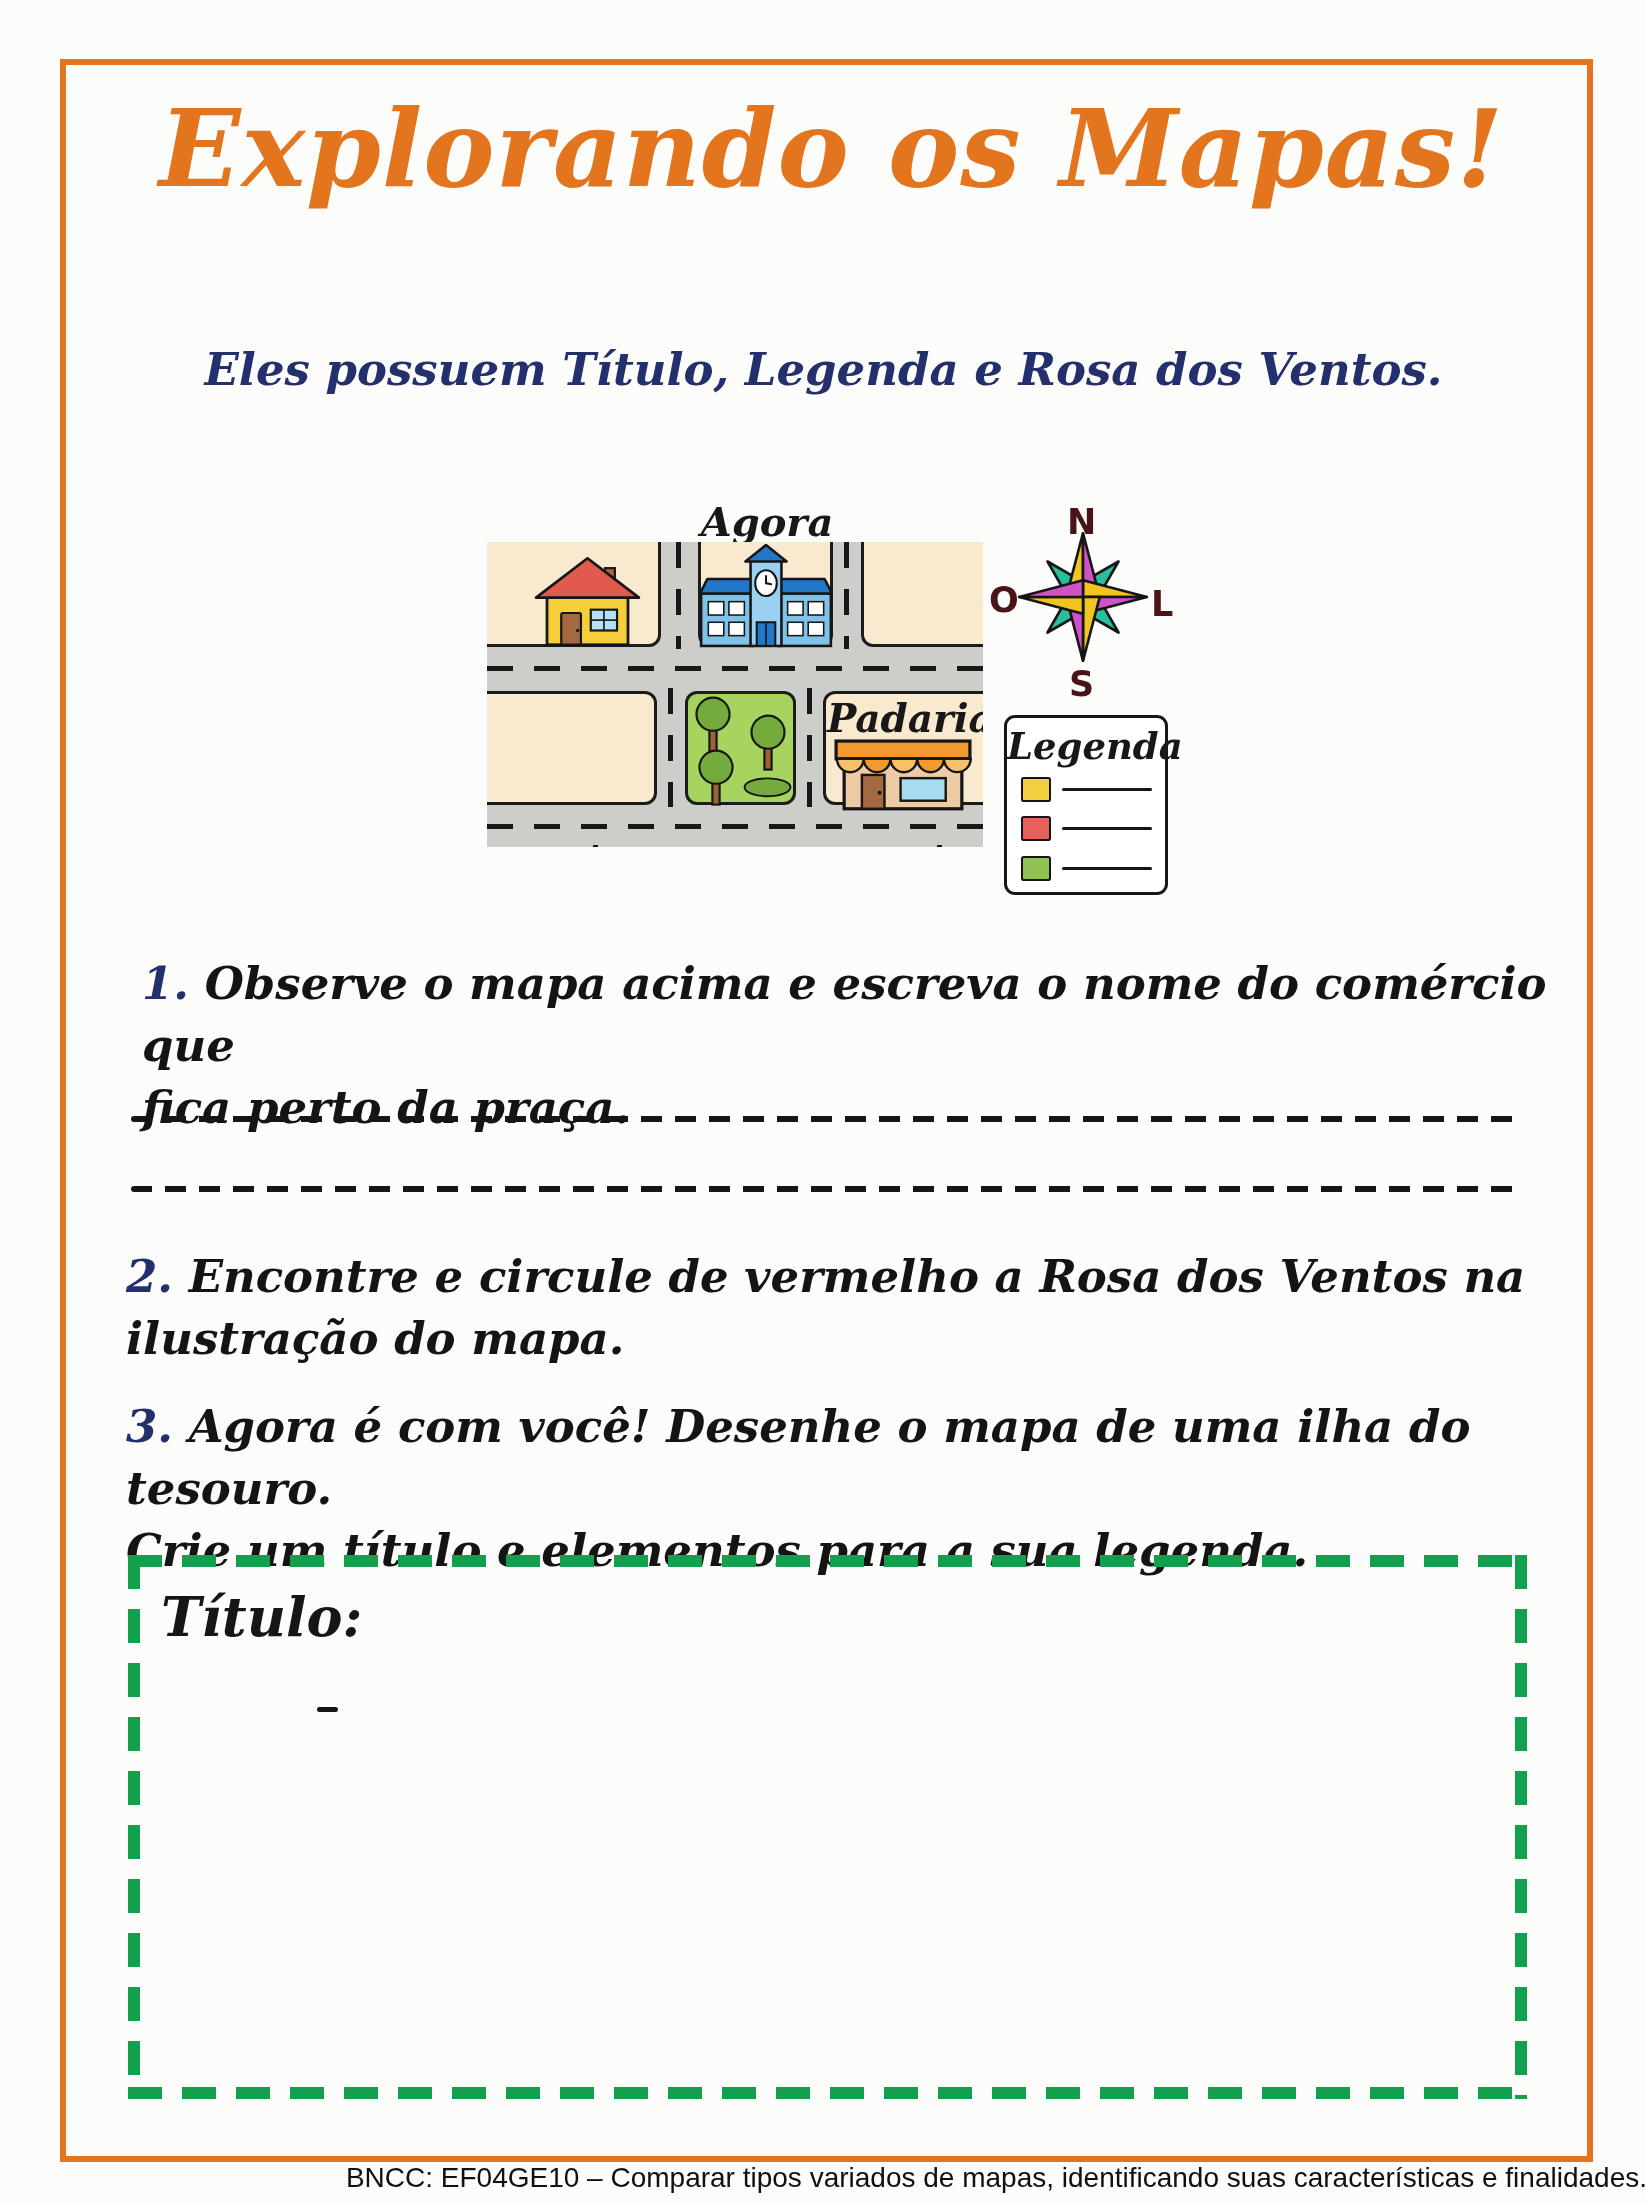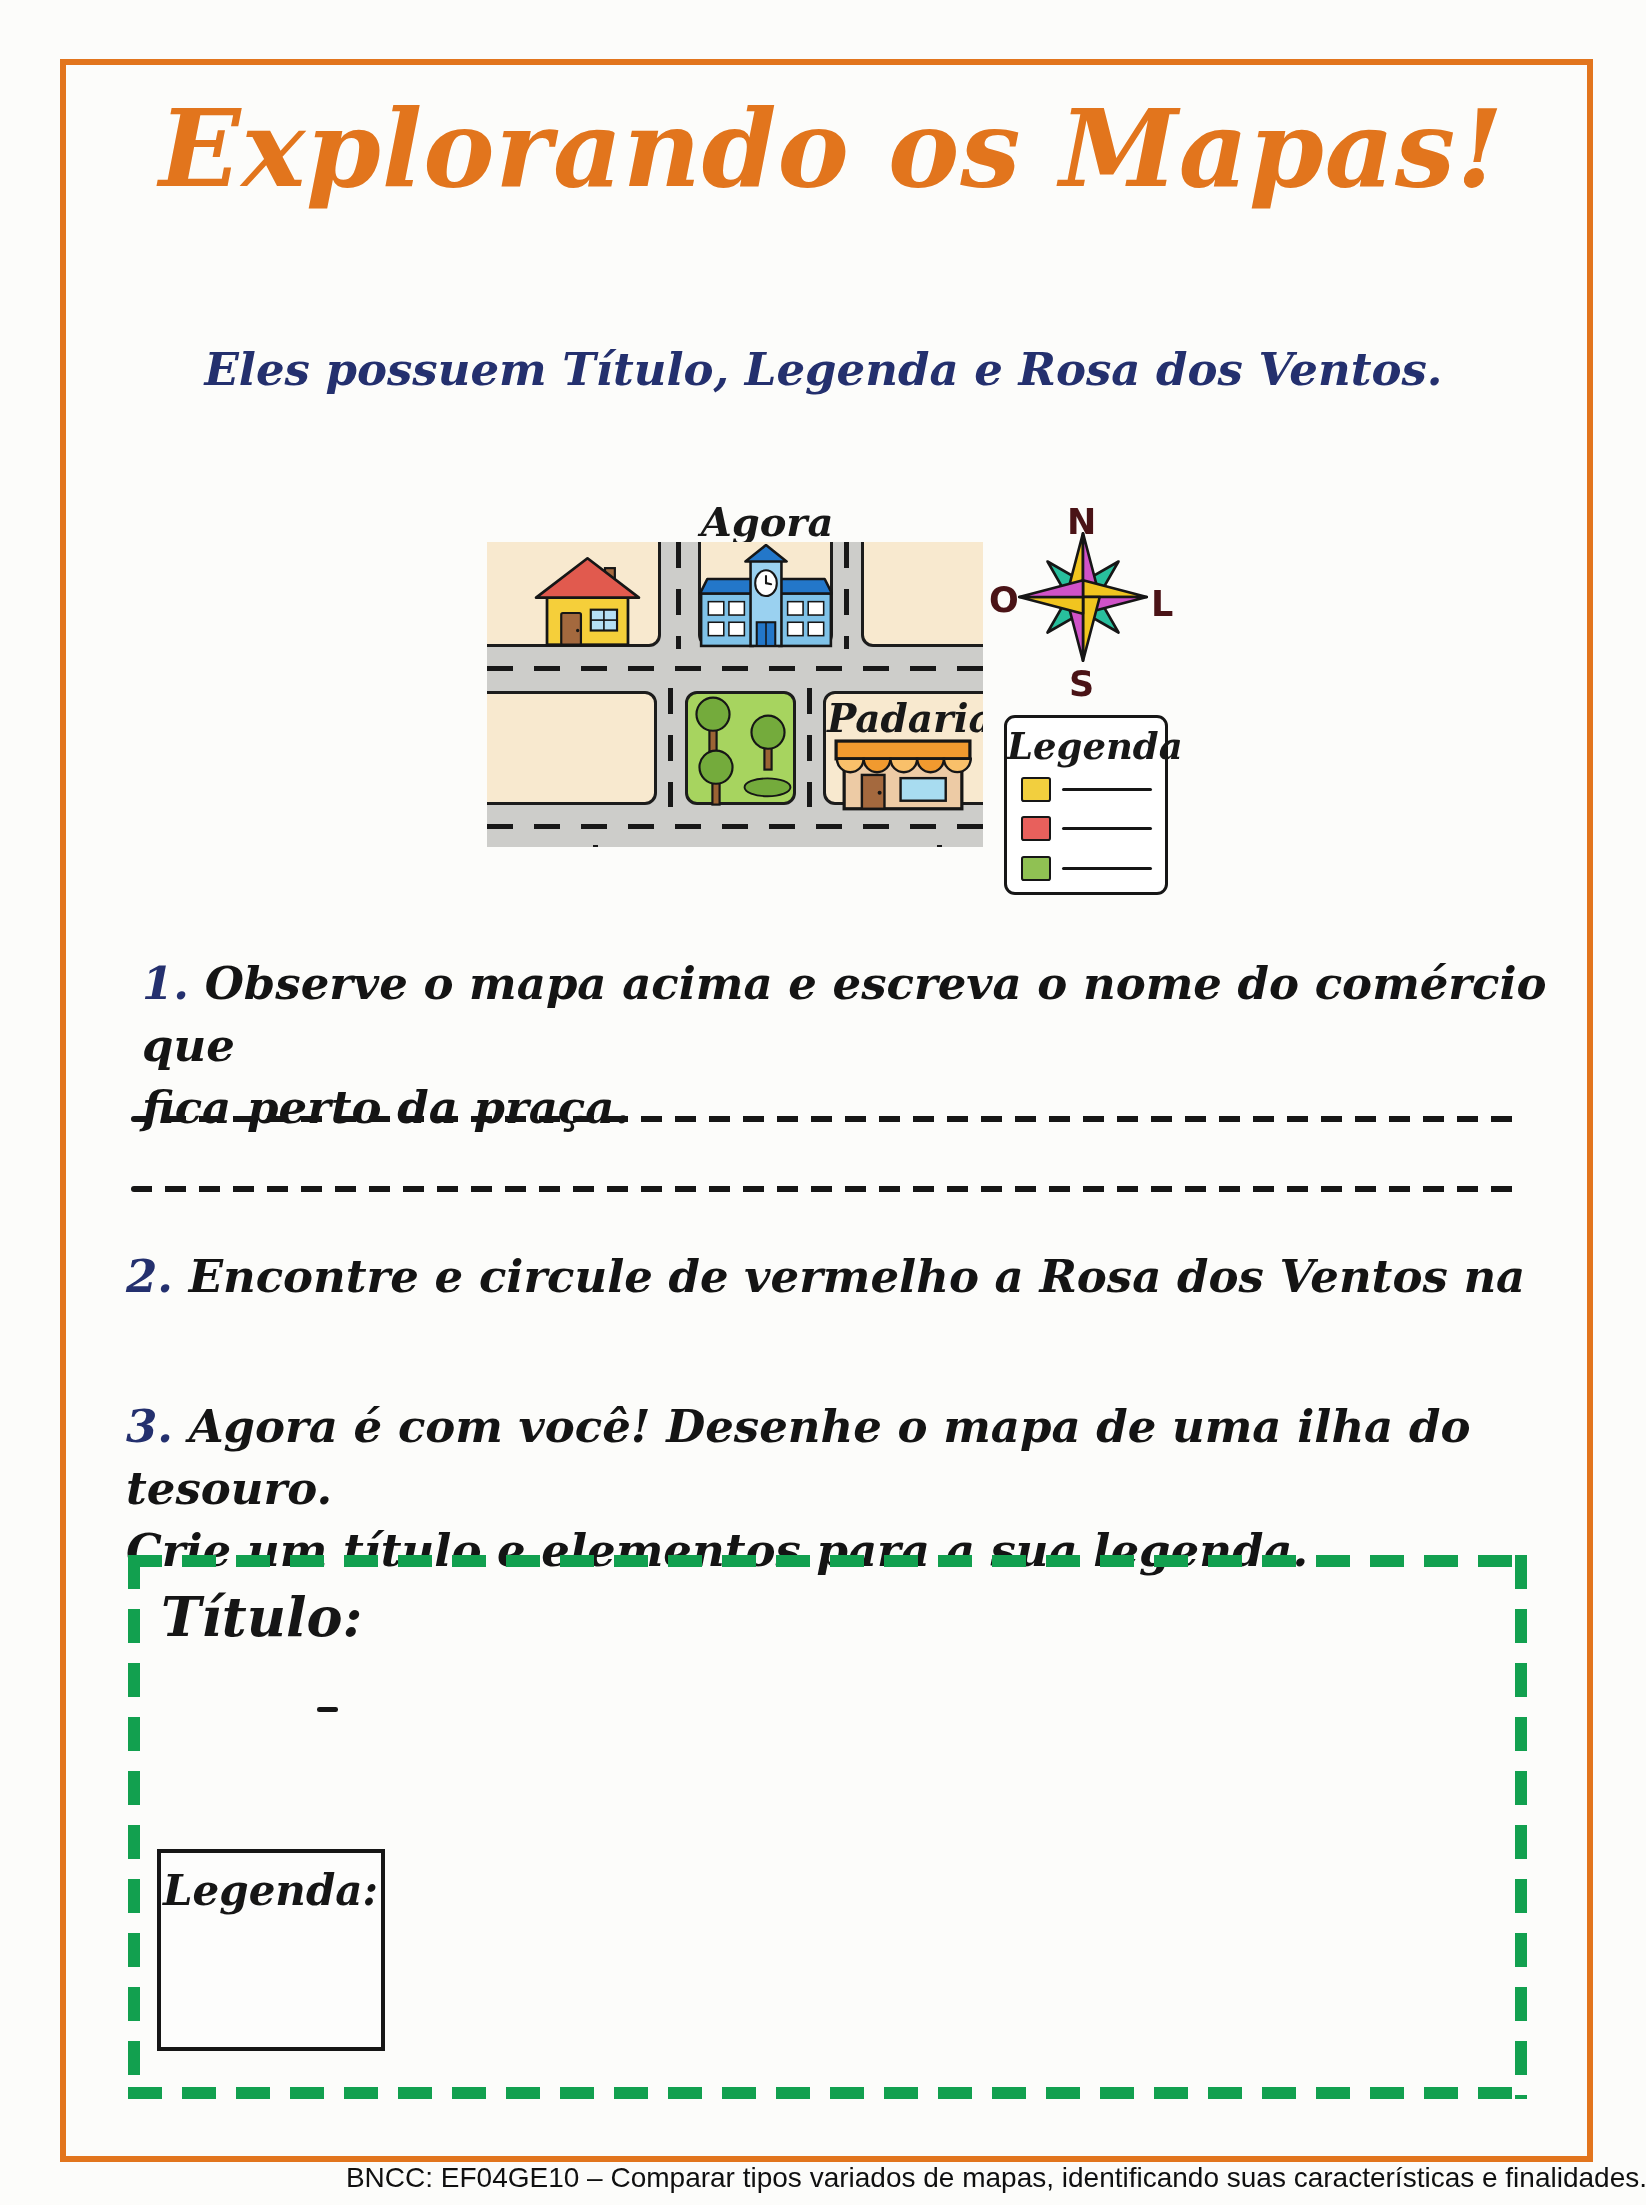--- a/index.html
+++ b/index.html
@@ -205,34 +205,32 @@
   <span class="qnum">1.</span>
   <span>Observe o mapa acima e escreva o nome do comércio que</span><br>
   <span>fica perto da praça.</span>
 </p>
 <div class="abs ansline" style="top:1116px;"></div>
 <div class="abs ansline" style="top:1186px;"></div>
 
 <p class="abs q script" style="top:1246px;margin:0;">
   <span class="qnum">2.</span>
   <span>Encontre e circule de vermelho a Rosa dos Ventos na</span><br>
+  <span>ilustração do mapa.</span>
 </p>
 
 <p class="abs q script" style="top:1396px;margin:0;">
   <span class="qnum">3.</span>
   <span>Agora é com você! Desenhe o mapa de uma ilha do tesouro.</span><br>
   <span>Crie um título e elementos para a sua legenda.</span>
 </p>
 
 <div class="abs gbox">
   <div class="gd h" style="top:0;"></div>
   <div class="gd h" style="bottom:0;"></div>
   <div class="gd v" style="left:0;"></div>
   <div class="gd v" style="right:0;"></div>
   <div class="titulo-label script">Título:</div>
   <div class="titulo-dash"></div>
-  <div class="inner-legend">
-    <div class="lbl script">Legenda:</div>
-  </div>
 </div>
 
 <div class="abs footer">BNCC: EF04GE10 – Comparar tipos variados de mapas, identificando suas características e finalidades.</div>
 
 
 </body></html>

